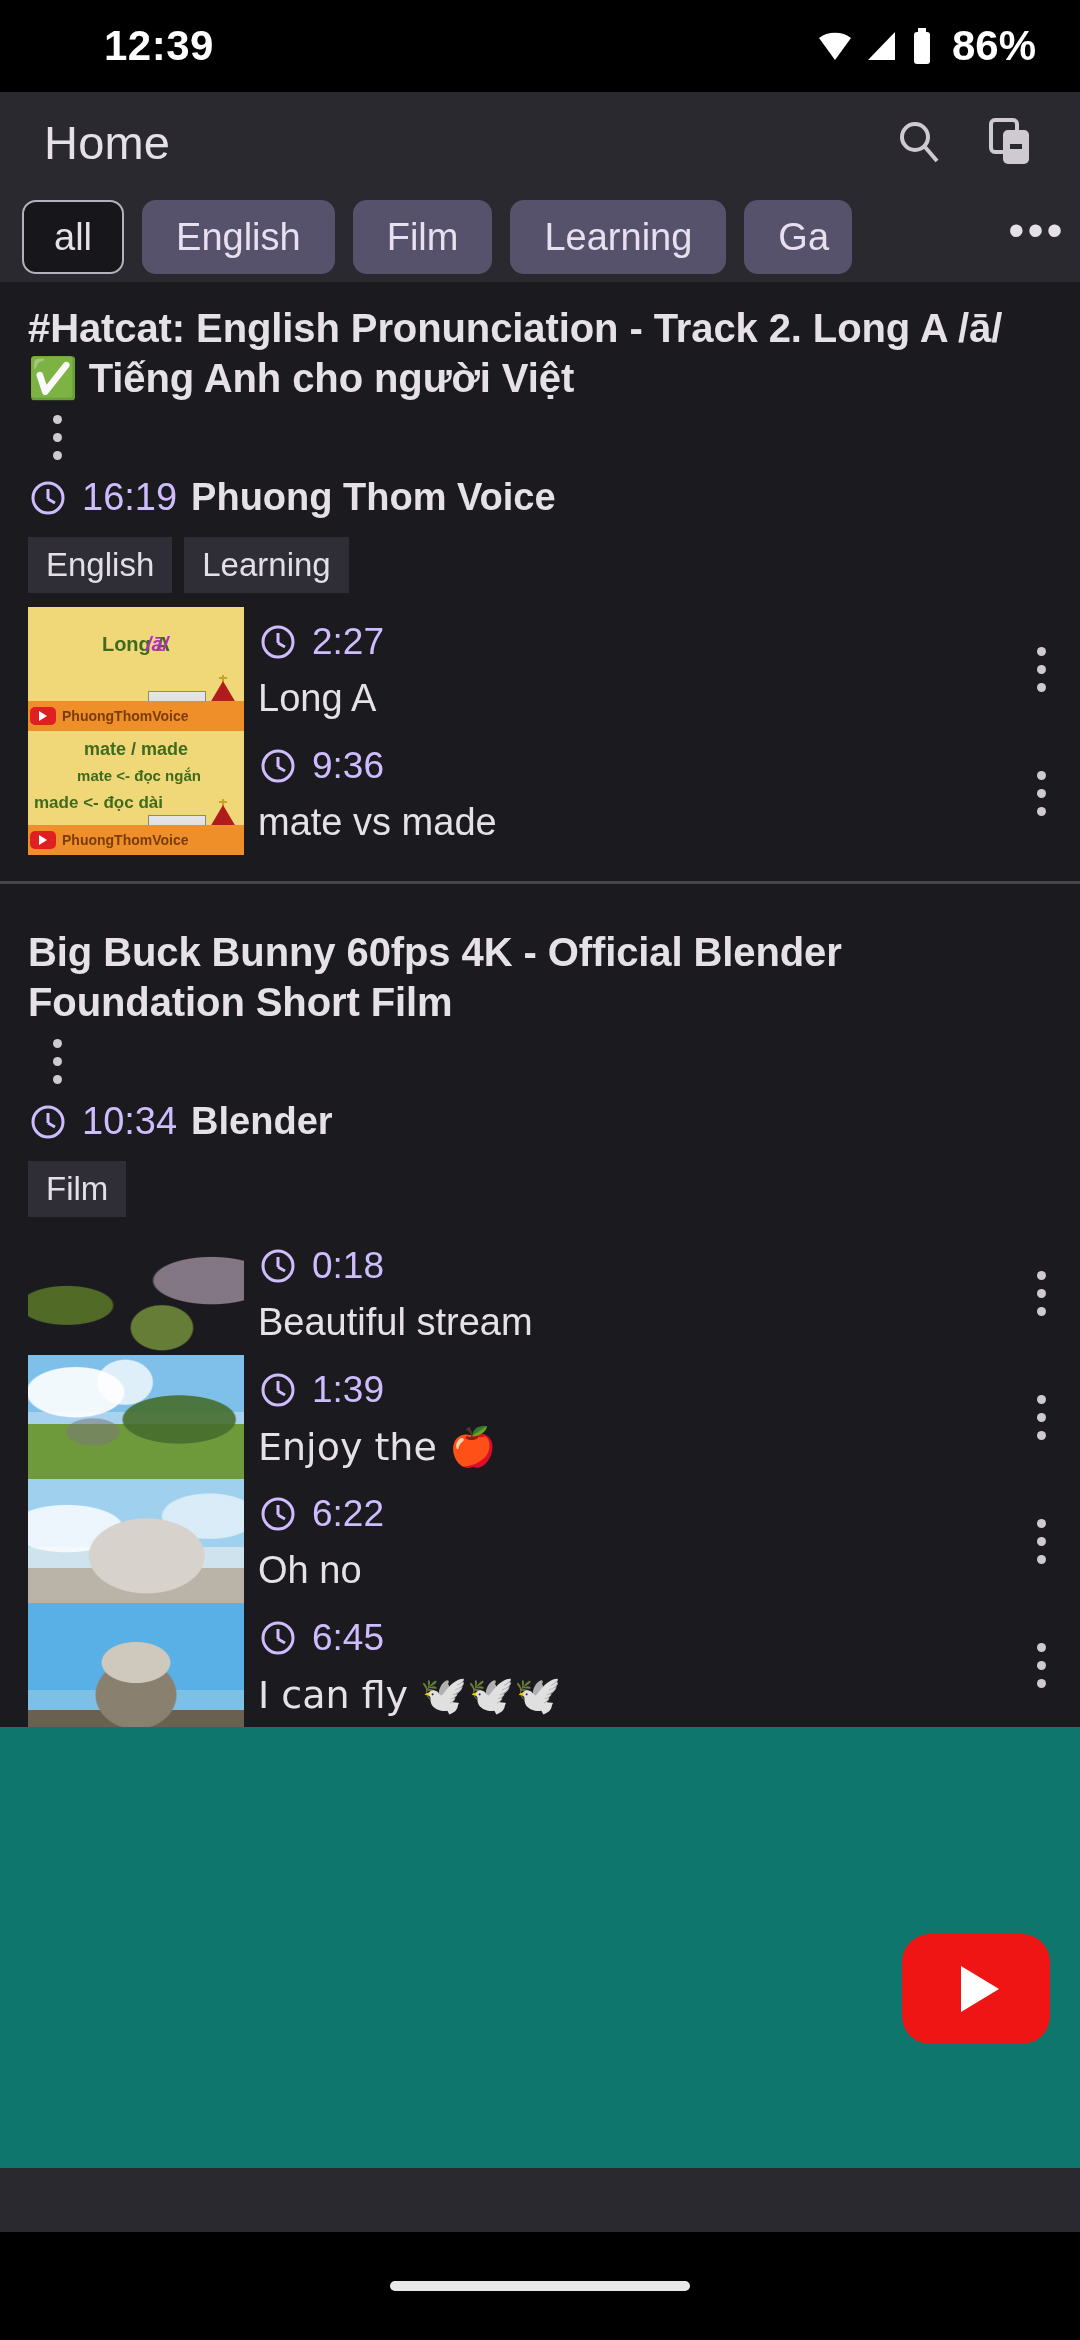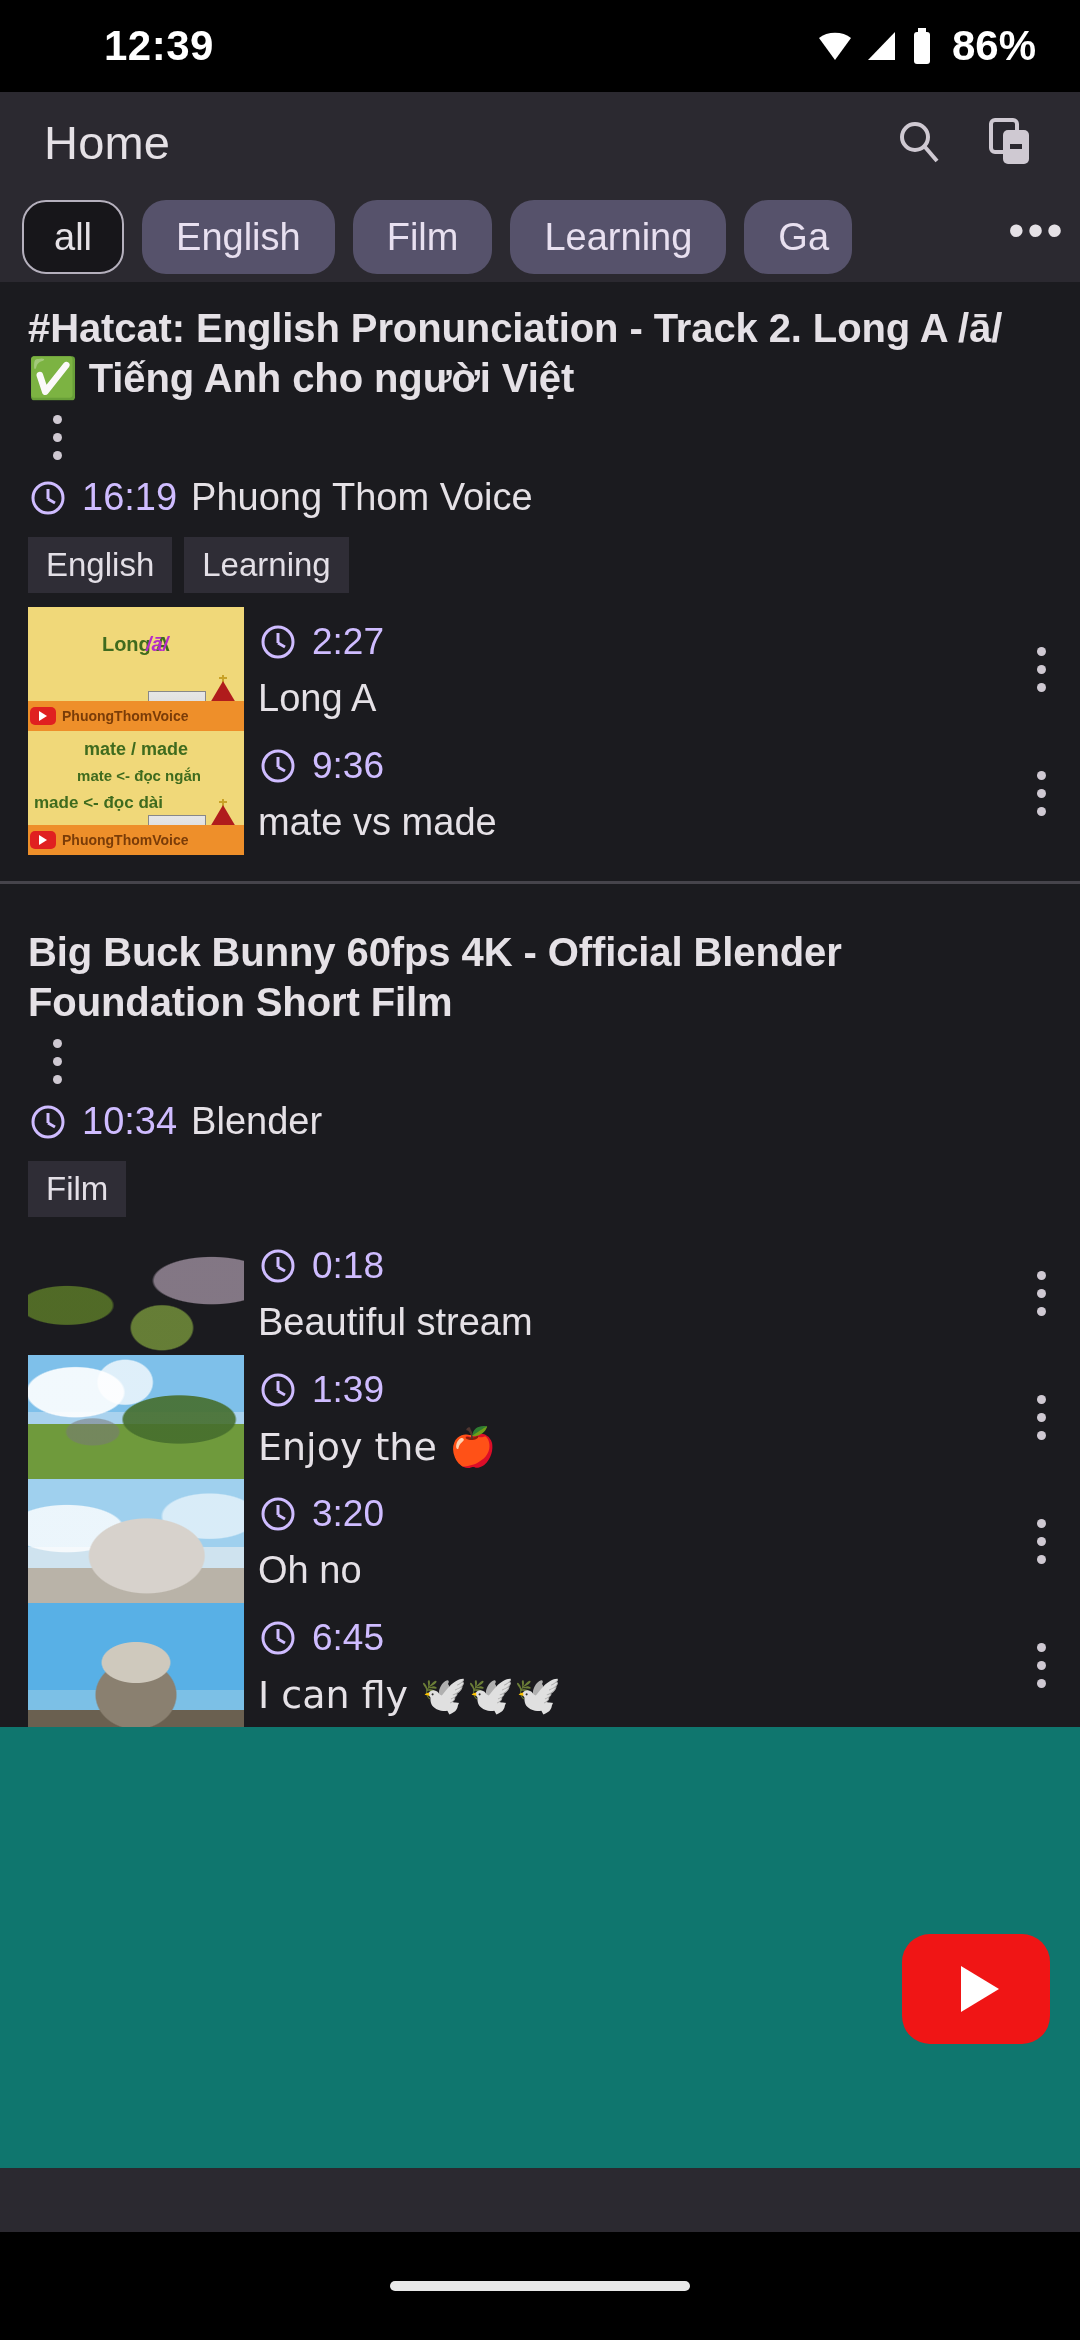--- a/index.html
+++ b/index.html
@@ -34,21 +34,21 @@
   .appbar-actions { display:flex; align-items:center; gap:30px; }
   .ab-btn { width:62px; height:62px; display:flex; align-items:center; justify-content:center; }
 
   
   .chiprow {
     background:#2b2930; height:90px;
     display:flex; align-items:center; padding-left:22px; gap:18px;
     position:relative; overflow:hidden;
   }
   .chip {
-    height:74px; border-radius:24px; display:flex; align-items:center;
+    height:74px; border-radius:14px; display:flex; align-items:center;
     padding: 0 34px; font-size:38px; color:#e8e0f0; white-space:nowrap;
     background:#56526b;
   }
   .chip.selected { background:#17161a; border:2px solid #b5b0bd; color:#e5e1e6; padding:0 30px; }
   .chip.clipped { padding-right:0; width:108px; overflow:hidden; }
   .chip-overflow {
     position:absolute; right:0; top:0; height:90px; width:86px;
     background:#2b2930; display:flex; align-items:center; justify-content:center;
     font-size:46px; color:#e5e1e6; letter-spacing:3px; padding-bottom:14px;
   }
@@ -62,21 +62,21 @@
     flex:1; font-size:40px; line-height:1.24; color:#e5e1e6; font-weight:700;
     letter-spacing:-0.1px;
   }
   .kebab { width:58px; display:flex; align-items:flex-start; justify-content:center; padding-top:12px; }
   .kebab-dots { display:flex; flex-direction:column; gap:9px; align-items:center; }
   .kebab-dots i { width:9px; height:9px; border-radius:50%; background:#cfc9d2; display:block; }
 
   .meta { display:flex; align-items:center; gap:14px; padding: 16px 28px 0 28px; }
   .clock-ico { width:40px; height:40px; flex:none; }
   .dur { font-size:38px; color:#cfbcff; font-weight:400; }
-  .chan { font-size:38px; color:#e5e1e6; font-weight:400; }
+  .chan { font-size:38px; color:#e5e1e6; font-weight:700; }
 
   .tags { display:flex; gap:12px; padding: 18px 28px 0 28px; }
   .tag { background:#2f2d36; color:#e3dfe6; font-size:33px; padding:9px 18px; }
 
   .rows { margin-top:14px; }
   .row { display:flex; align-items:stretch; }
   .thumb { width:216px; height:124px; flex:none; margin-left:28px; overflow:hidden; position:relative; }
   .row-body { flex:1; padding-left:14px; position:relative; }
   .row-time { display:flex; align-items:center; gap:14px; padding-top:14px; }
   .row-time .dur { font-size:37px; }
@@ -427,21 +427,21 @@
           <div class="thumb th-bunny"></div>
           <div class="row-body">
             <div class="row-time">
               <span class="clock-ico">
                 <svg width="40" height="40" viewBox="0 0 40 40">
                   <circle cx="20" cy="20" r="15" fill="none" stroke="#cfbcff" stroke-width="3"></circle>
                   <line x1="20" y1="11" x2="20" y2="21" stroke="#cfbcff" stroke-width="3"></line>
                   <line x1="20" y1="21" x2="27" y2="25" stroke="#cfbcff" stroke-width="3"></line>
                 </svg>
               </span>
-              <span class="dur">3:20</span>
+              <span class="dur">6:22</span>
             </div>
             <div class="row-label">Oh no</div>
           </div>
           <div class="row-kebab">
             <span class="kebab-dots">
                 <i></i>
                 <i></i>
                 <i></i>
               </span>
           </div>

